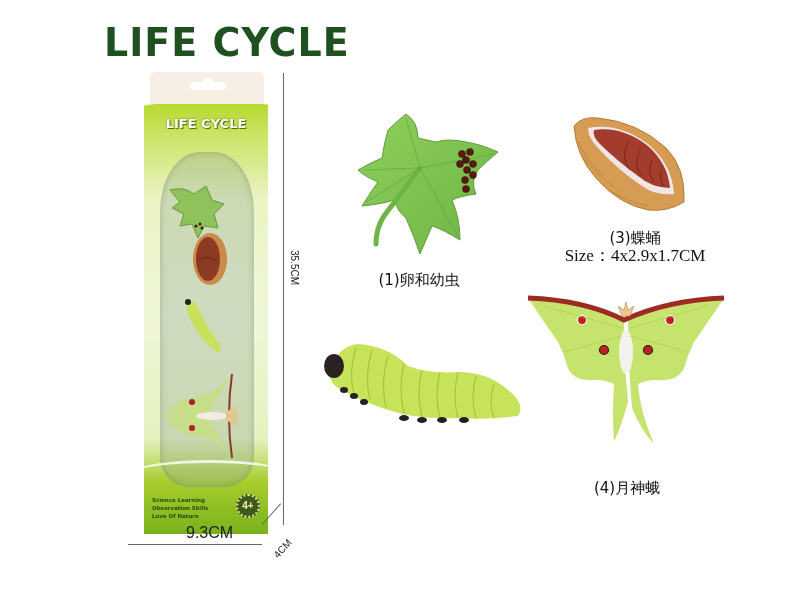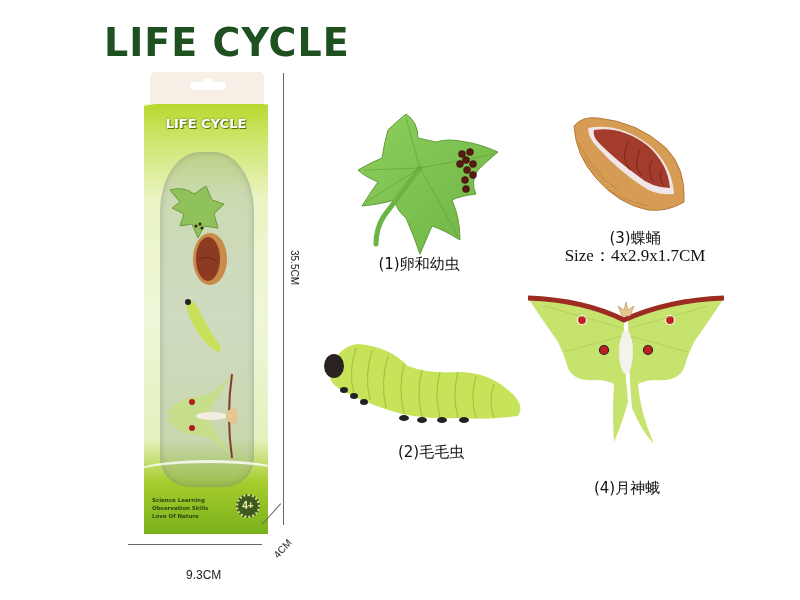--- a/index.html
+++ b/index.html
@@ -64,21 +64,21 @@
 
   
   .dim-v { position: absolute; left: 283px; top: 73px; width: 1px; height: 452px; background: #666; }
   .dim-h { position: absolute; left: 128px; top: 544px; width: 134px; height: 1px; background: #666; }
   .dim-d { position: absolute; left: 262px; top: 524px; width: 28px; height: 1px; background: #666;
            transform-origin: left center; transform: rotate(-48deg); }
   .dim-v-label {
     position: absolute; left: 277px; top: 262px; font-size: 10px; color: #222;
     transform: rotate(90deg); transform-origin: center;
   }
-  .dim-h-label { position: absolute; left: 186px; top: 568px; font-size: 12px; color: #222; }
+  .dim-h-label { position: absolute; left: 186px; top: 524px; font-size: 16px; color: #222; }
   .dim-d-label {
     position: absolute; left: 272px; top: 543px; font-size: 10px; color: #222;
     transform: rotate(-48deg);
   }
 
   
   .item { position: absolute; }
   .caption {
     position: absolute; text-align: center; color: #111;
   }
@@ -165,21 +165,21 @@
       <circle cx="122" cy="44" r="3.5"></circle>
       <circle cx="118" cy="52" r="3.5"></circle>
     <circle cx="112" cy="56" r="3.5"></circle>
       <circle cx="125" cy="56" r="3.5"></circle>
       <circle cx="119" cy="62" r="3.5"></circle>
     <circle cx="125" cy="67" r="3.5"></circle>
       <circle cx="117" cy="72" r="3.5"></circle>
       <circle cx="118" cy="81" r="3.5"></circle>
   </g>
 </svg>
-<div class="caption" style="left:344px; top:256px; width:150px;">
+<div class="caption" style="left:344px; top:272px; width:150px;">
   <div class="cap-name"><span>(1)</span><span>卵和幼虫</span></div>
 </div>
 
 <svg class="item" style="left:318px; top:338px;" width="210" height="88" viewBox="0 0 210 88">
   <path d="M14 30 Q20 8 40 6 Q70 8 90 28 Q110 36 140 34 Q170 34 190 52 Q208 66 200 78 Q170 82 140 80 Q100 82 70 72 Q40 62 20 50 Q8 42 14 30 Z" fill="#c7e35a"></path>
   <g stroke="#a8c43c" stroke-width="1.2" fill="none">
     <path d="M38 10 Q30 34 36 56"></path>
       <path d="M54 12 Q46 38 52 62"></path>
       <path d="M70 18 Q62 44 68 70"></path>
     <path d="M86 26 Q80 50 86 76"></path>
@@ -194,21 +194,20 @@
     <ellipse cx="26" cy="52" rx="4" ry="3"></ellipse>
       <ellipse cx="36" cy="58" rx="4" ry="3"></ellipse>
       <ellipse cx="46" cy="64" rx="4" ry="3"></ellipse>
     <ellipse cx="86" cy="80" rx="5" ry="3"></ellipse>
       <ellipse cx="104" cy="82" rx="5" ry="3"></ellipse>
       <ellipse cx="124" cy="82" rx="5" ry="3"></ellipse>
       <ellipse cx="146" cy="82" rx="5" ry="3"></ellipse>
   </g>
 </svg>
 <div class="caption" style="left:356px; top:444px; width:150px;">
-  <div class="cap-name"><span>(2)</span><span>毛毛虫</span></div>
 </div>
 
 <svg class="item" style="left:568px; top:112px;" width="120" height="100" viewBox="0 0 120 100">
   <path d="M6 14 Q14 4 30 6 Q70 10 98 36 Q118 56 116 90 Q100 100 80 98 Q50 92 28 66 Q8 44 6 14 Z" fill="#d79c54" stroke="#b47a3a" stroke-width="1"></path>
   <path d="M20 16 Q50 10 80 32 Q104 52 106 82 Q88 84 74 74 Q50 58 30 36 Q20 26 20 16 Z" fill="#f0e6e8"></path>
   <path d="M26 18 Q54 14 80 34 Q100 52 102 76 Q84 76 70 64 Q48 48 32 32 Q24 24 26 18 Z" fill="#a33c2c"></path>
   <g stroke="#7a2618" stroke-width="1" fill="none">
     <path d="M60 30 Q52 46 62 58"></path>
       <path d="M72 38 Q64 54 74 64"></path>
       <path d="M84 48 Q78 60 86 70"></path>

